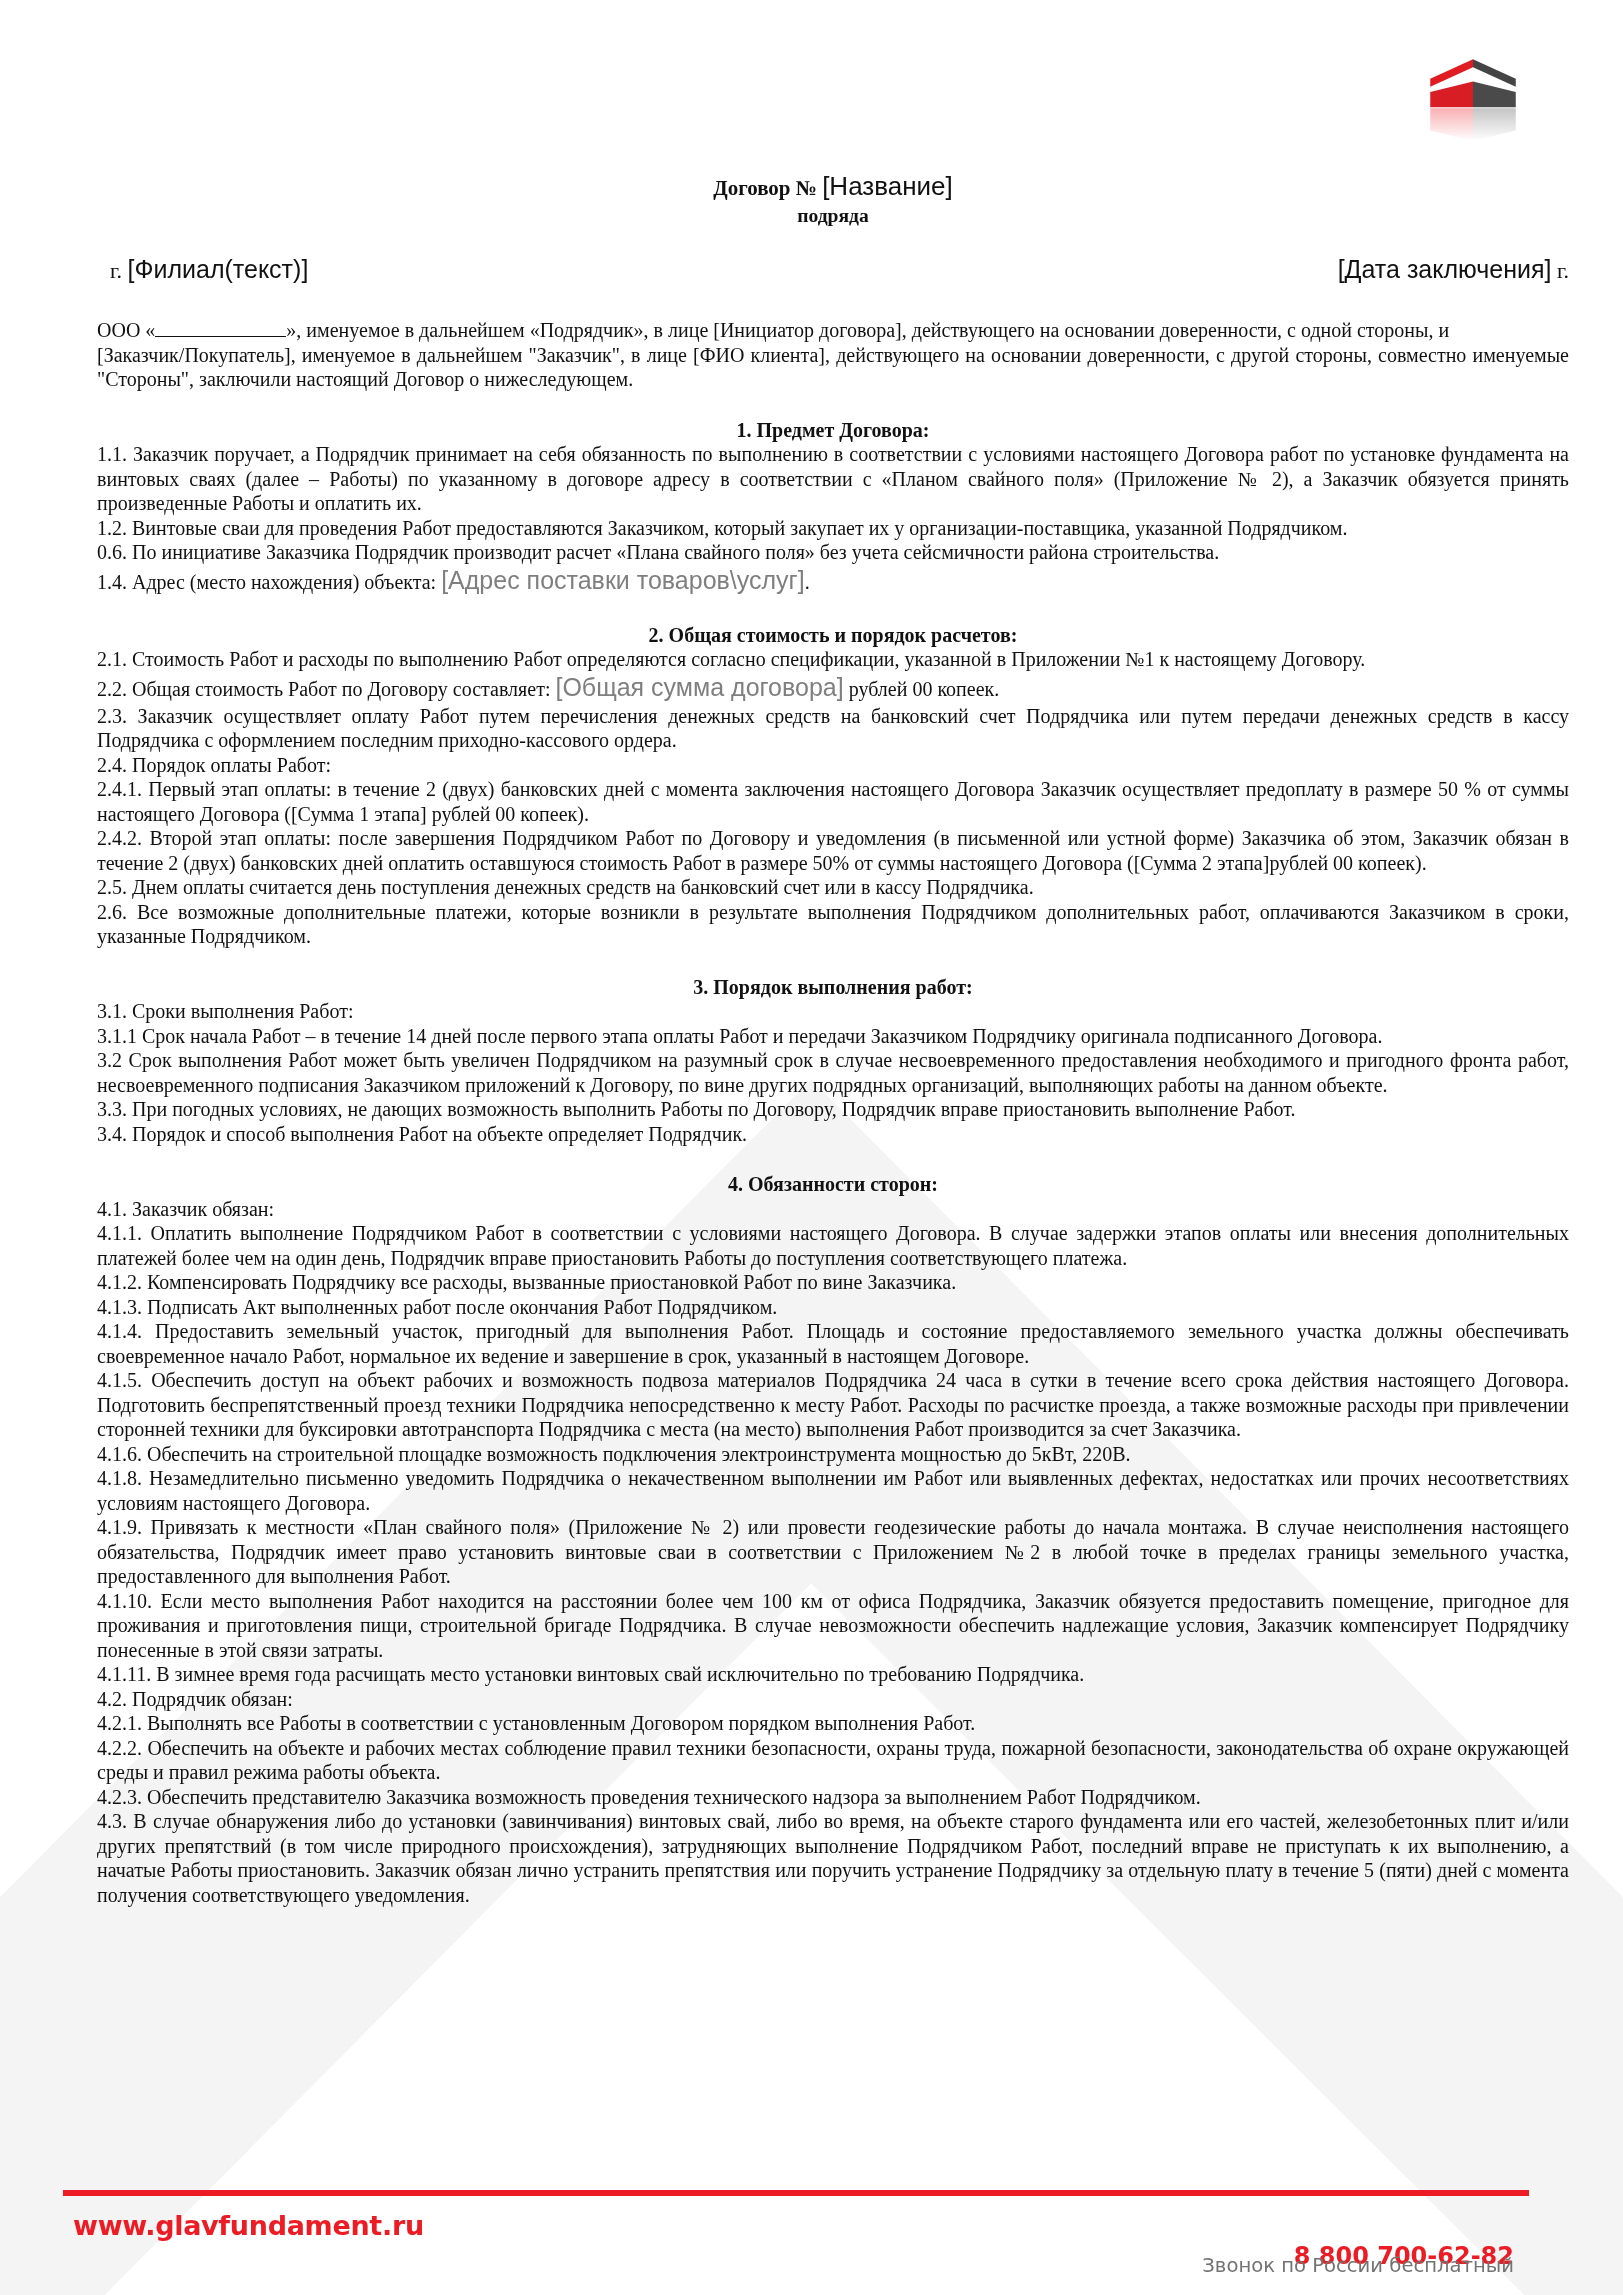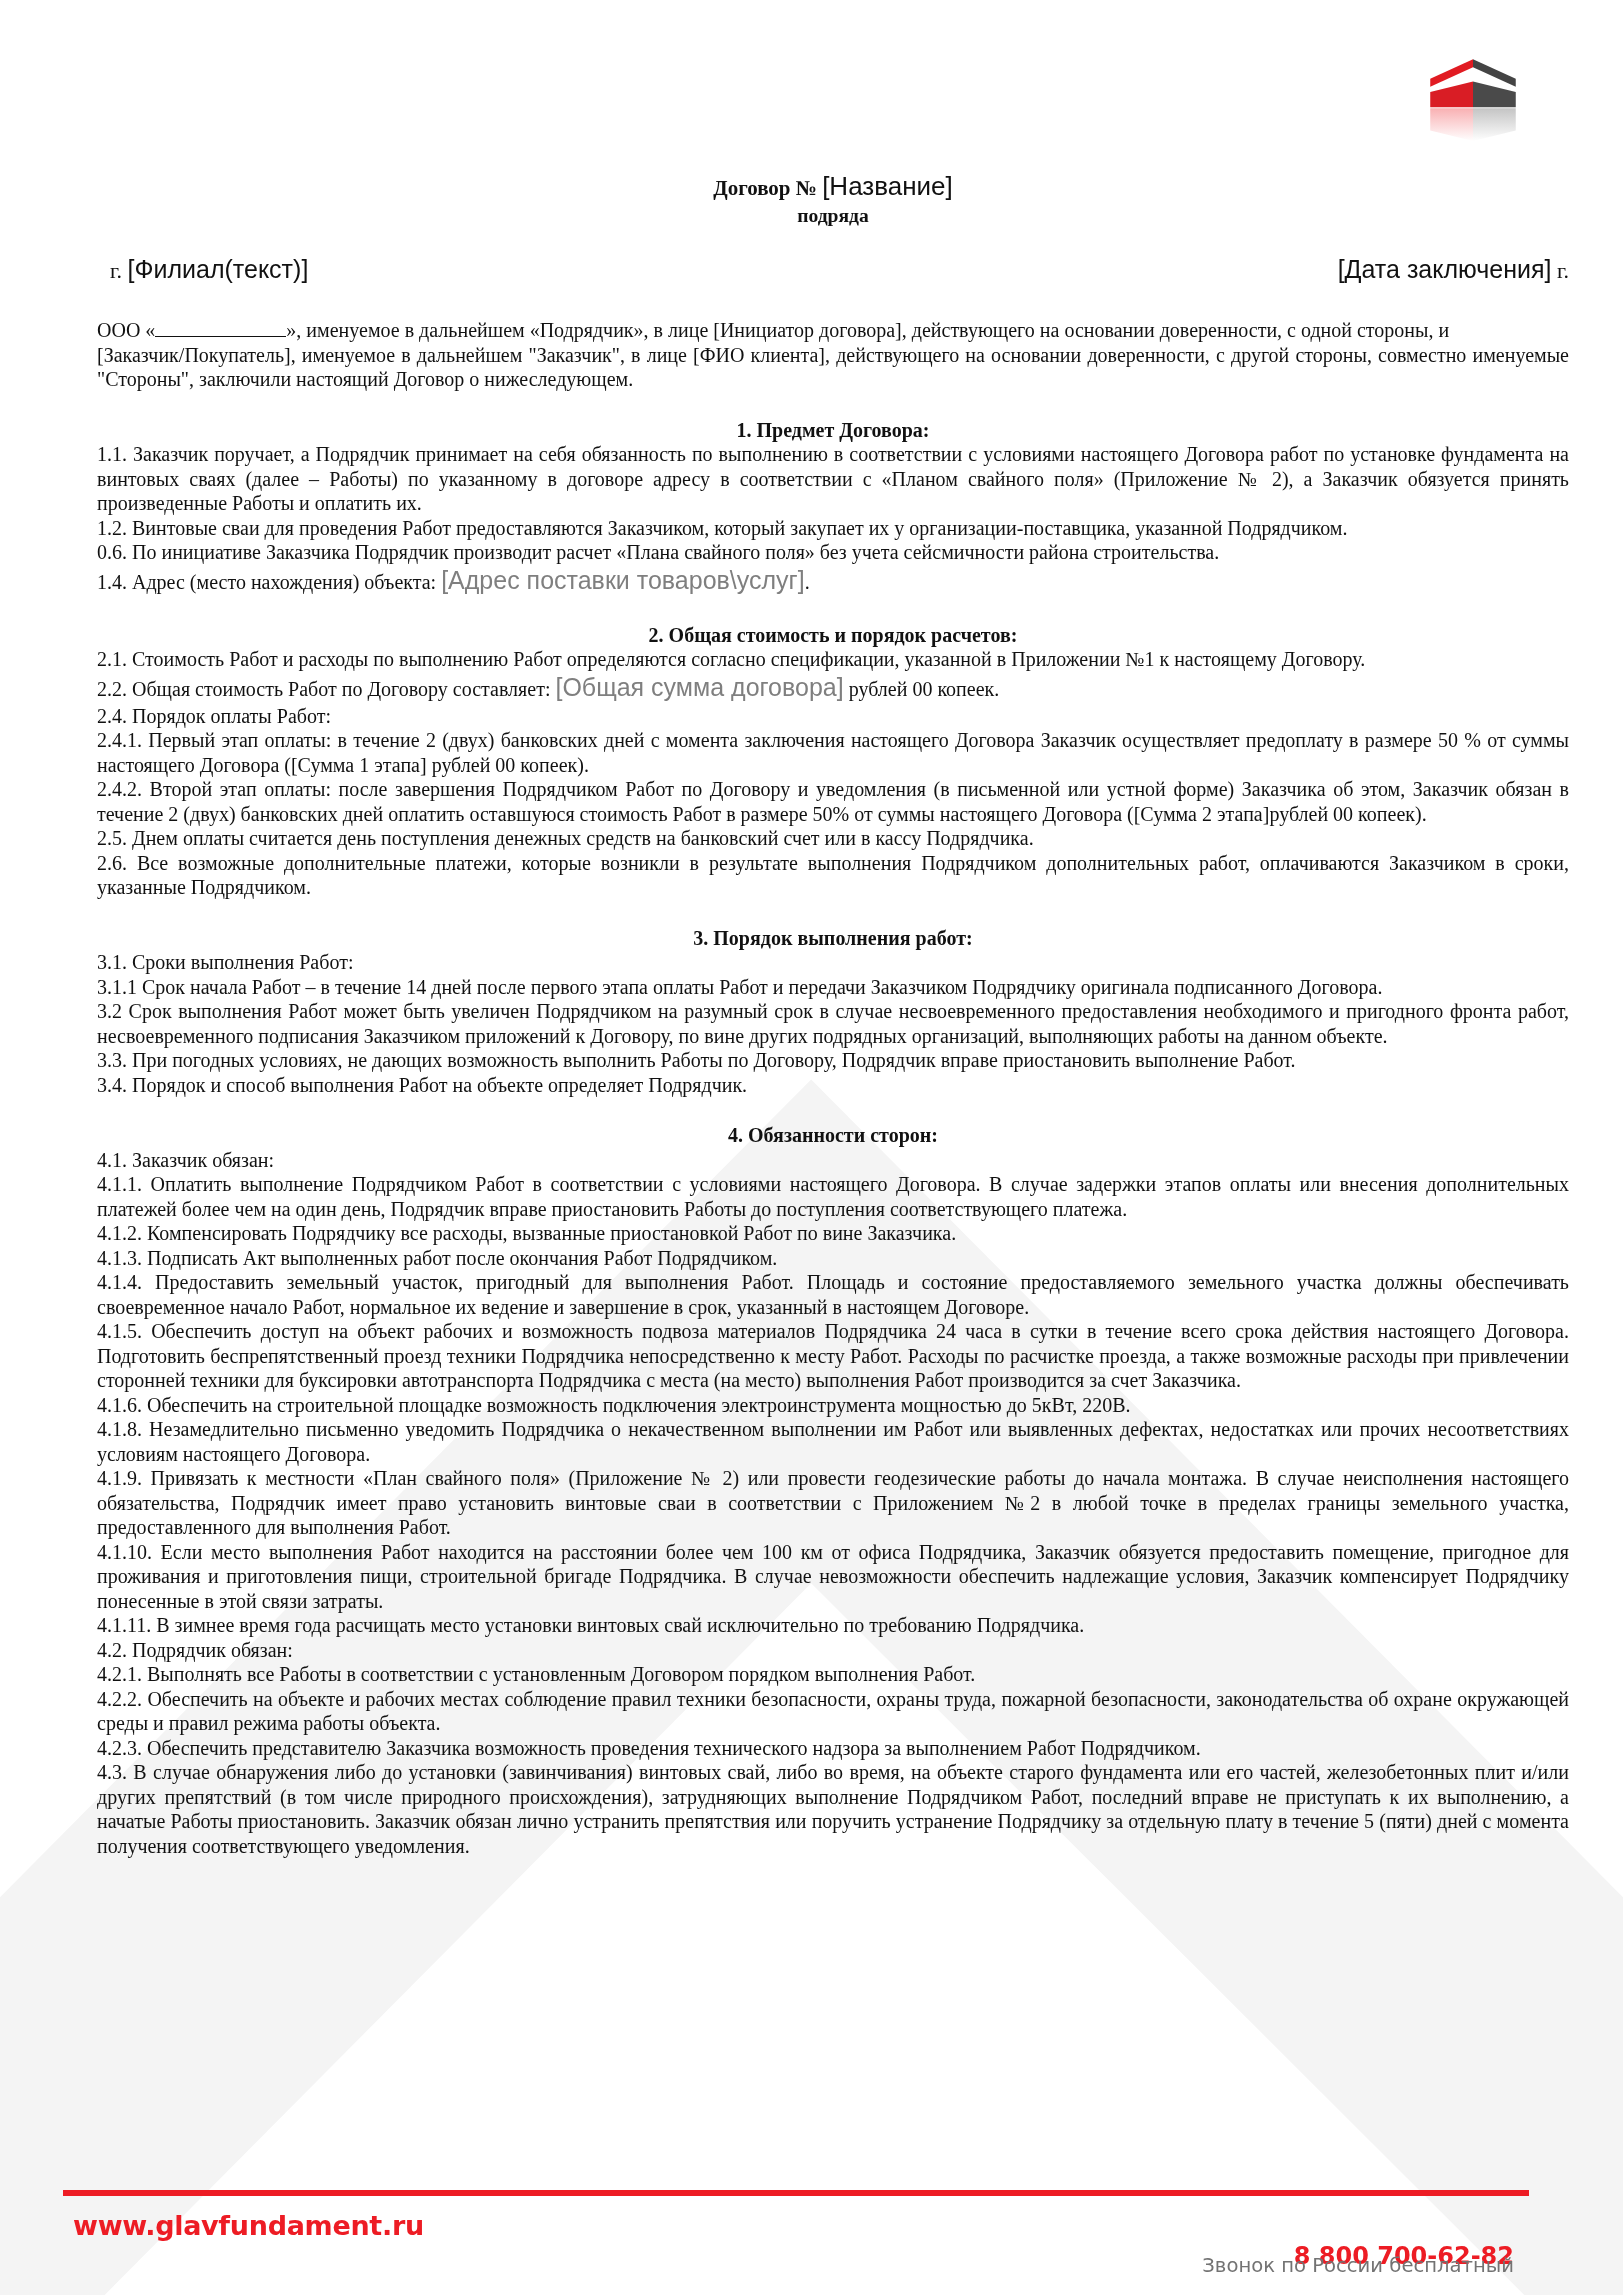--- a/index.html
+++ b/index.html
@@ -96,20 +96,21 @@
       </p>
 
       <div class="gap-m"></div>
       <p class="h">2. Общая стоимость и порядок расчетов:</p>
       <p class="p">2.1. Стоимость Работ и расходы по выполнению Работ определяются согласно спецификации, указанной в Приложении №1 к настоящему Договору.</p>
       <p class="p" style="line-height:30px;">
         <span>2.2. Общая стоимость Работ по Договору составляет:</span>
         <span class="field-gray">[Общая сумма договора]</span>
         <span>рублей 00 копеек.</span>
       </p>
+      <p class="p">2.3. Заказчик осуществляет оплату Работ путем перечисления денежных средств на банковский счет Подрядчика или путем передачи денежных средств в кассу Подрядчика с оформлением последним приходно-кассового ордера.</p>
       <p class="p">2.4. Порядок оплаты Работ:</p>
       <p class="p">2.4.1. Первый этап оплаты: в течение 2 (двух) банковских дней с момента заключения настоящего Договора Заказчик осуществляет предоплату в размере 50 % от суммы настоящего Договора ([Сумма 1 этапа]  рублей 00 копеек).</p>
       <p class="p">2.4.2. Второй этап оплаты: после завершения Подрядчиком Работ по Договору и уведомления (в письменной или устной форме) Заказчика об этом, Заказчик обязан в течение 2 (двух) банковских дней оплатить оставшуюся стоимость Работ в размере 50% от суммы настоящего Договора ([Сумма 2 этапа]рублей 00 копеек).</p>
       <p class="p">2.5. Днем оплаты считается день поступления денежных средств на банковский счет или в кассу Подрядчика.</p>
       <p class="p">2.6. Все возможные дополнительные платежи, которые возникли в результате выполнения Подрядчиком дополнительных работ, оплачиваются Заказчиком в сроки, указанные Подрядчиком.</p>
 
       <div class="gap-m"></div>
       <p class="h">3. Порядок выполнения работ:</p>
       <p class="p">3.1. Сроки выполнения Работ:</p>
       <p class="p">3.1.1 Срок начала Работ – в течение 14 дней после первого этапа оплаты Работ и передачи Заказчиком Подрядчику оригинала подписанного Договора.</p>

